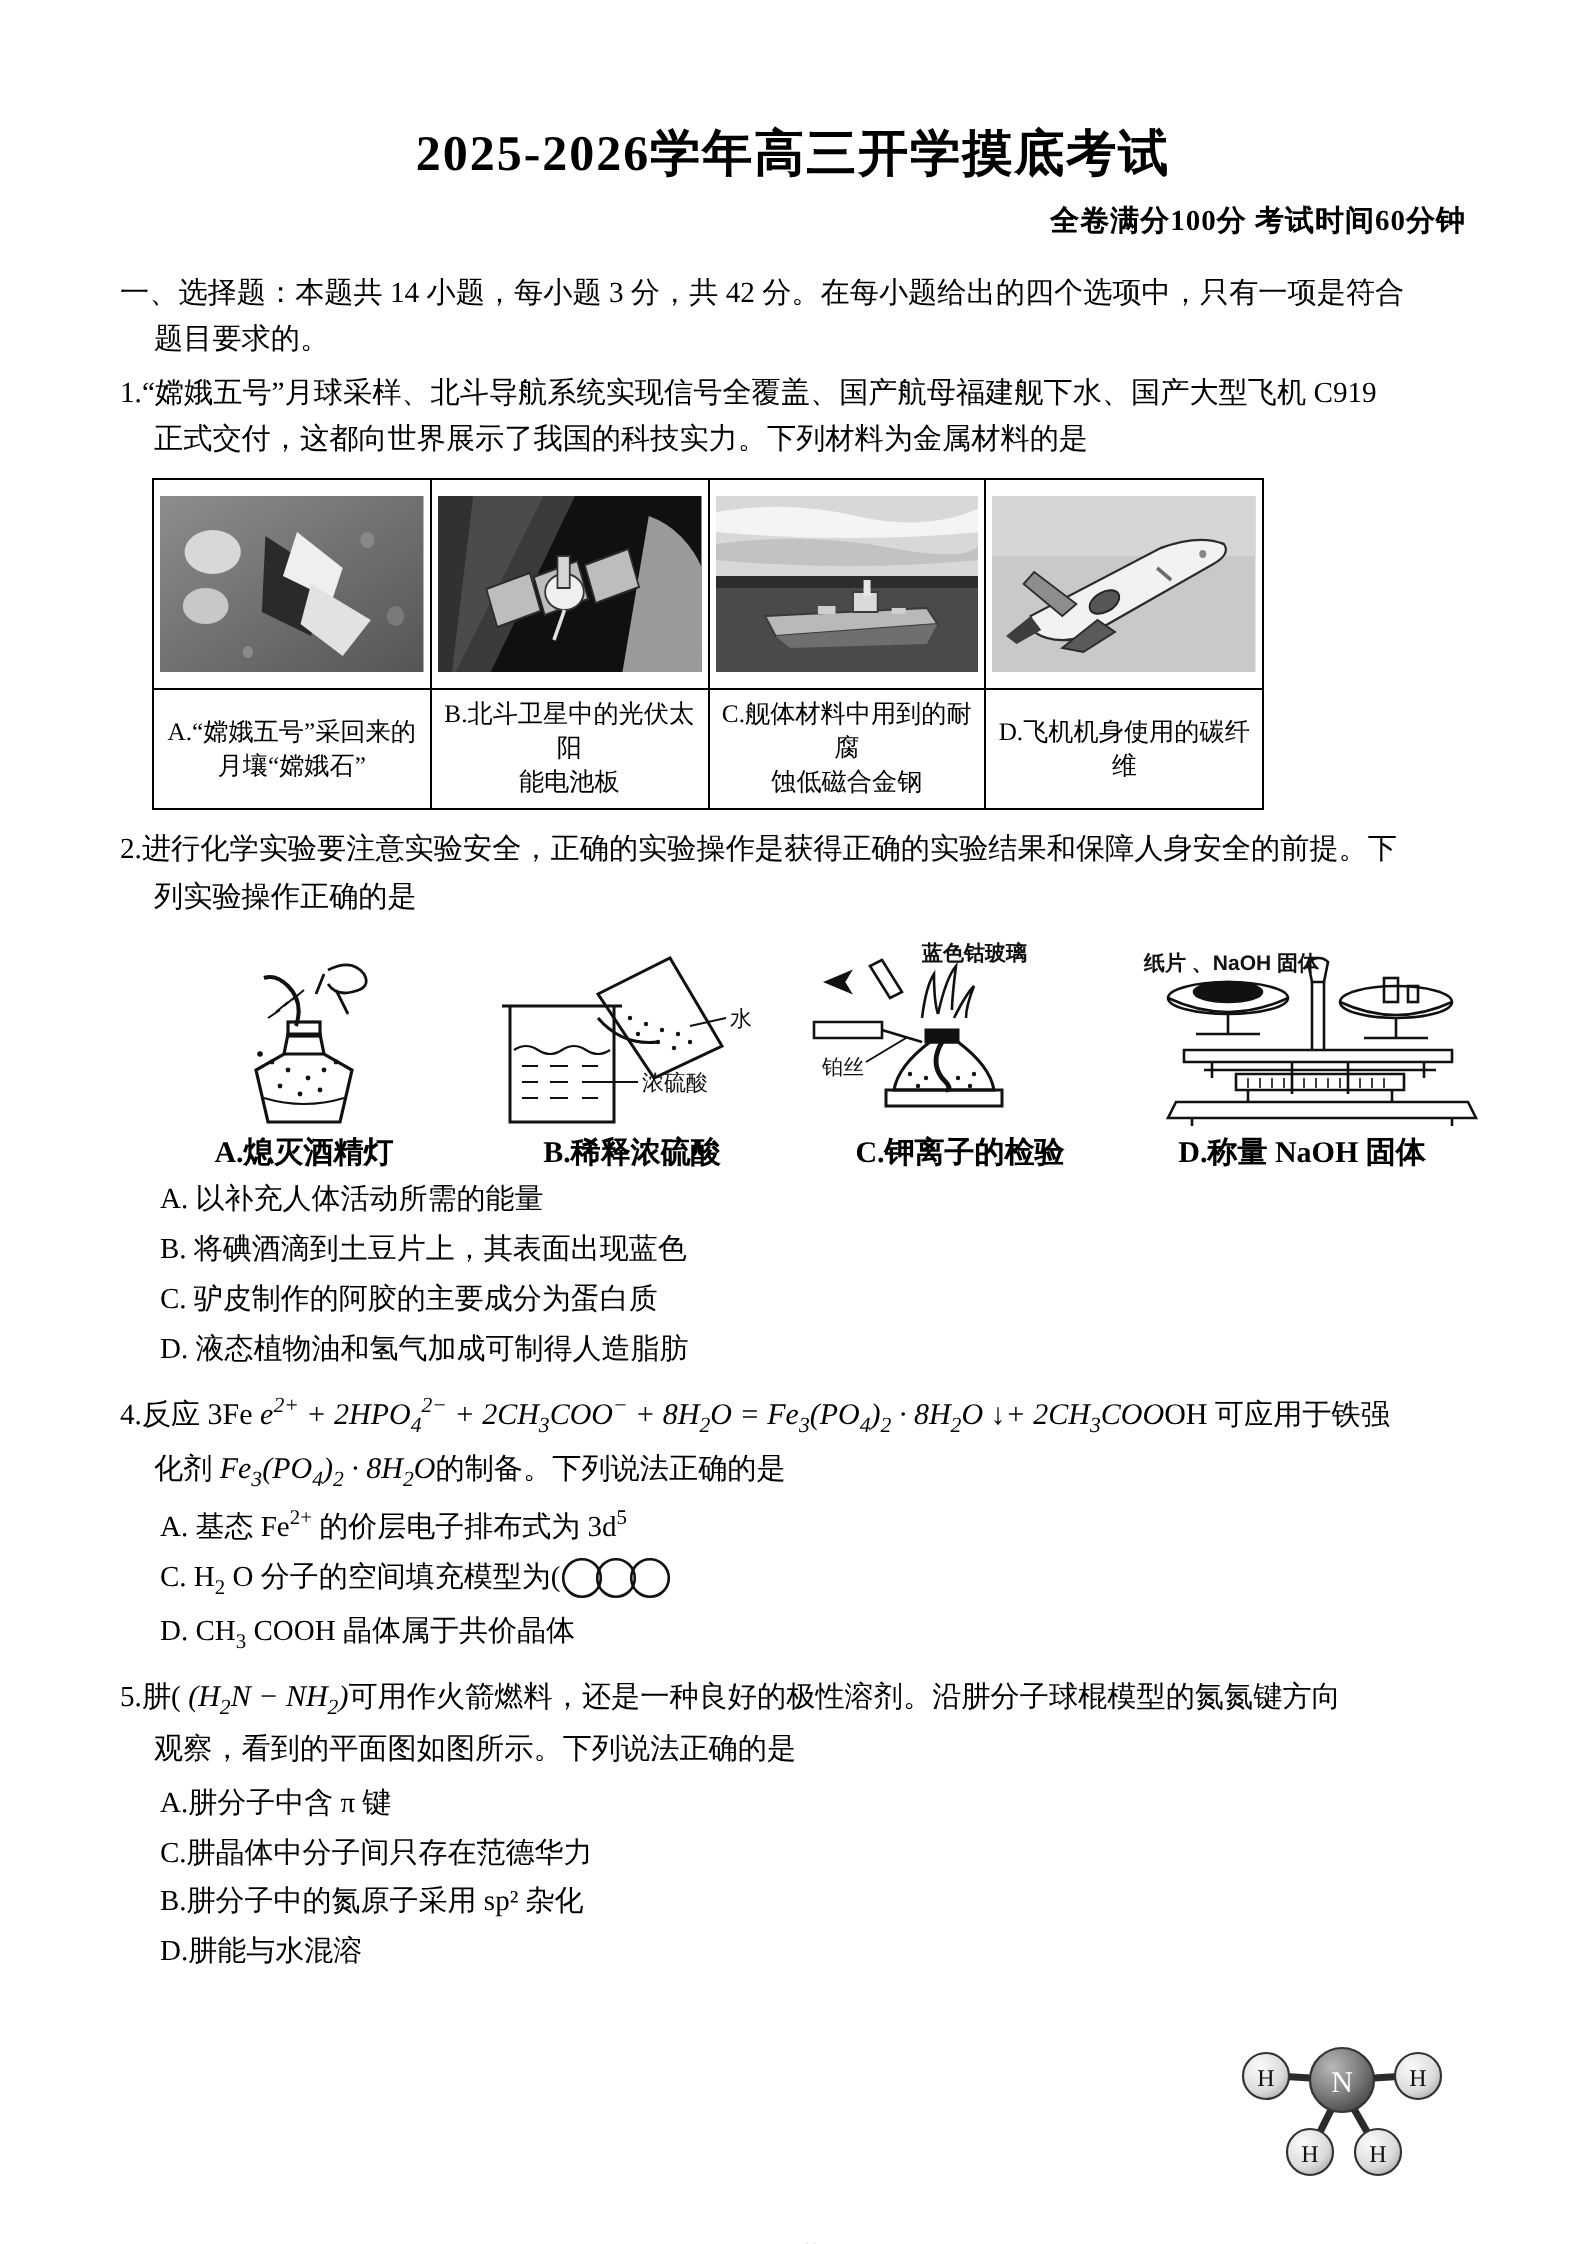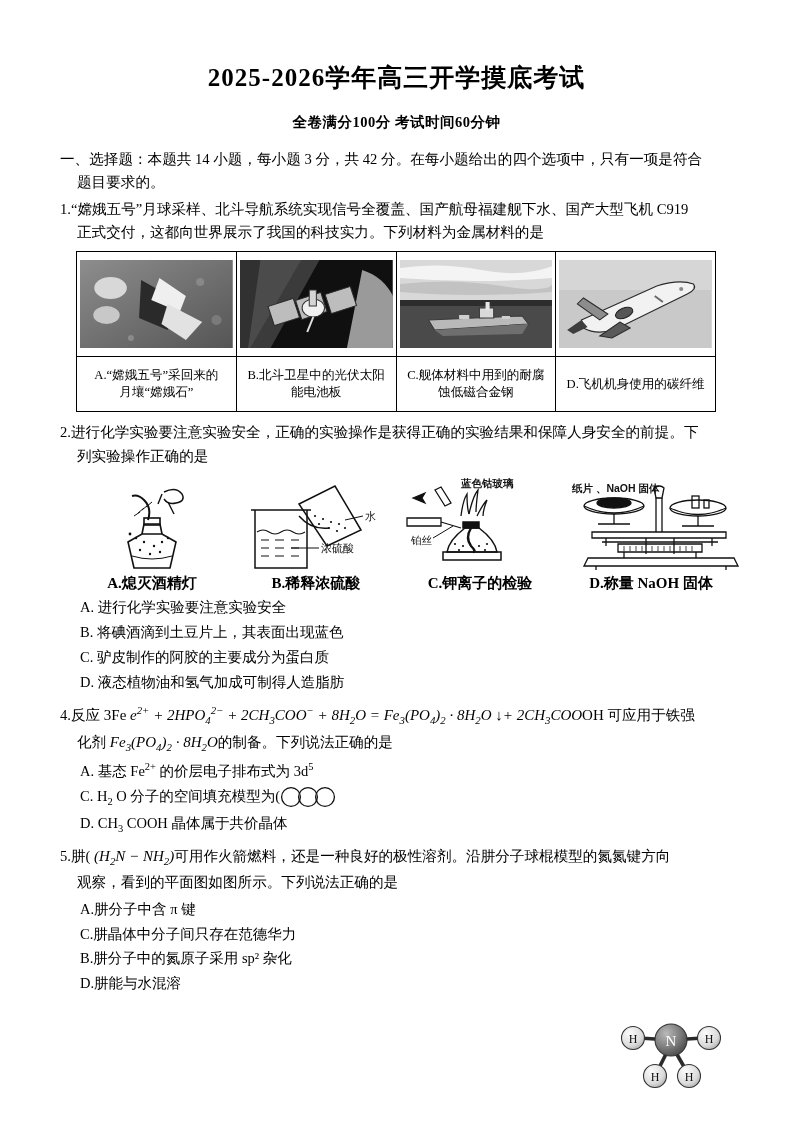--- a/index.html
+++ b/index.html
@@ -33,24 +33,24 @@
     line-height: 1.3;
   }
   .doc-subtitle {
     text-align: center;
     font-size: 22px;
     font-weight: bold;
     letter-spacing: 1px;
     margin-top: 18px;
   }
   .doc-meta {
-    text-align: center;
+    text-align: right;
     font-size: 14.5px;
     font-weight: bold;
-    margin-top: 18px;
+    margin-top: 6px;
     letter-spacing: 0.5px;
   }
 
   
   .section-head {
     font-size: 14.6px;
     line-height: 1.62;
     margin-top: 16px;
     text-align: justify;
     text-indent: 0;
@@ -70,21 +70,21 @@
     margin-top: 2px;
     padding-left: 20px;
     font-size: 14.5px;
     line-height: 1.72;
   }
   .opt { display: block; white-space: nowrap; }
 
   
   .pic-table {
     border-collapse: collapse;
-    width: 640px;
+    width: 556px;
     margin: 6px 0 0 16px;
     table-layout: fixed;
   }
   .pic-table td {
     border: 1px solid #000;
     vertical-align: middle;
     text-align: center;
     padding: 4px 3px;
   }
   .pic-cell { height: 96px; }
@@ -412,21 +412,21 @@
           <g stroke="#111" stroke-width="0.8">
             <path d="M62 70 v5 M68 70 v5 M74 70 v5 M80 70 v5 M90 70 v5 M96 70 v5 M102 70 v5 M108 70 v5 M118 70 v5 M124 70 v5 M130 70 v5"></path>
           </g>
         </svg>
       </div>
       <div class="exp-label">D.称量 NaOH 固体</div>
     </div>
   </div>
 
   <div class="options">
-    <span class="opt">A. 进行化学实验要注意实验安全</span>
+    <span class="opt">A. 以补充人体活动所需的能量</span>
     <span class="opt">B. 将碘酒滴到土豆片上，其表面出现蓝色</span>
     <span class="opt">C. 驴皮制作的阿胶的主要成分为蛋白质</span>
     <span class="opt">D. 液态植物油和氢气加成可制得人造脂肪</span>
   </div>
 
   <div class="question" style="margin-top:7px;">
     <span class="q-body"><span>4.</span><span>反应 </span><span class="eq"><span class="up">3Fe</span> <i>e</i><sup>2+</sup> + 2<i>HPO</i><sub>4</sub><sup>2−</sup> + 2<i>CH</i><sub>3</sub><i>COO</i><sup>−</sup> + 8<i>H</i><sub>2</sub><i>O</i> = <i>Fe</i><sub>3</sub>(<i>PO</i><sub>4</sub>)<sub>2</sub> · 8<i>H</i><sub>2</sub><i>O</i> ↓+ 2<i>CH</i><sub>3</sub><i>COO</i><span class="up">OH</span></span><span> 可应用于铁强</span></span>
     <span class="q-cont"><span>化剂 </span><span class="eq"><i>Fe</i><sub>3</sub>(<i>PO</i><sub>4</sub>)<sub>2</sub> · 8<i>H</i><sub>2</sub><i>O</i></span><span>的制备。下列说法正确的是</span></span>
   </div>
   <div class="options">

